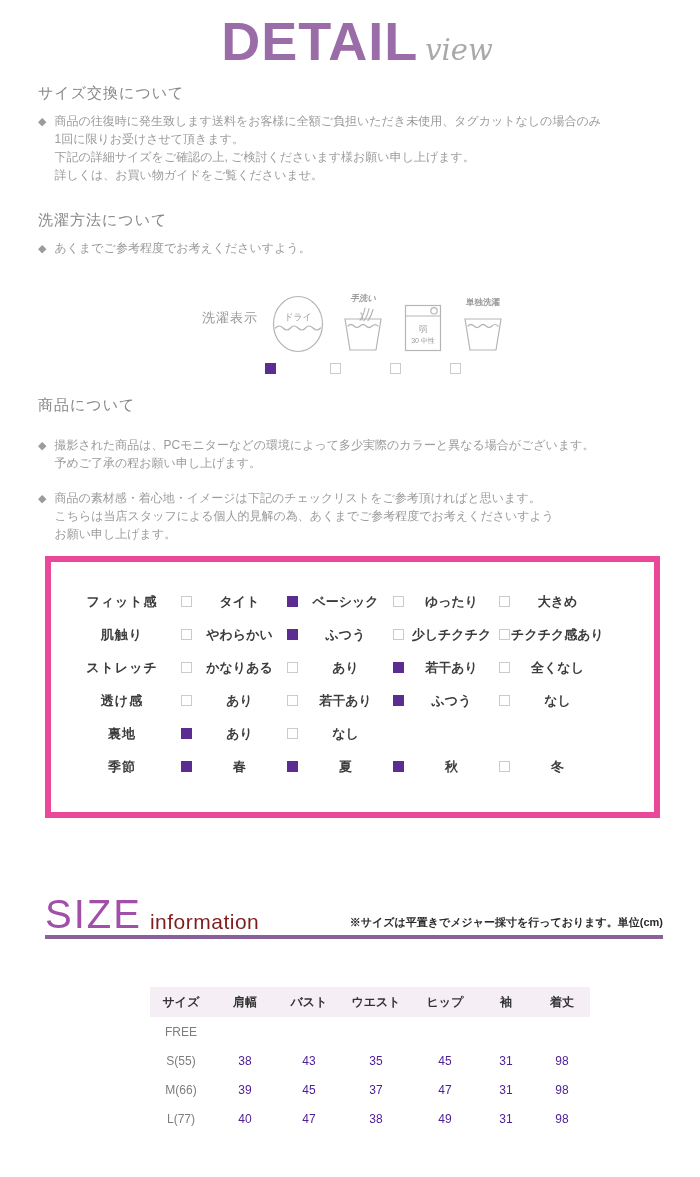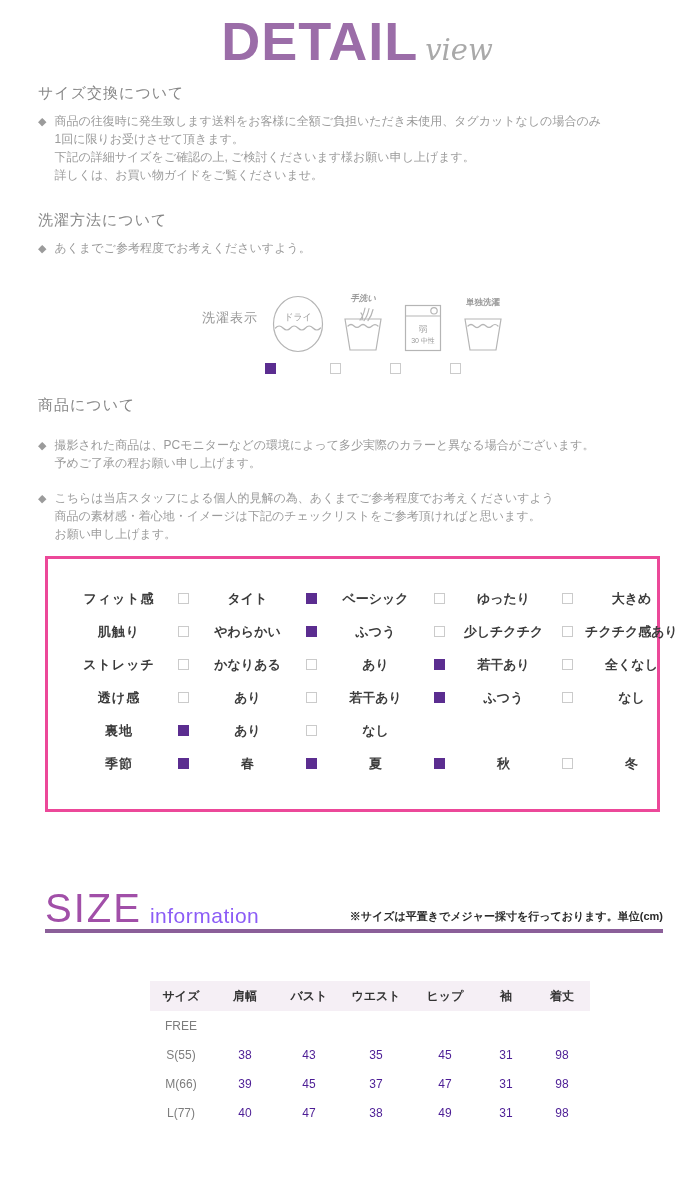--- a/index.html
+++ b/index.html
@@ -32,29 +32,29 @@
   .wcb-slot:nth-child(2){width:46px;}
   .wcb-slot:nth-child(3){width:42px;}
   .wcb-slot:nth-child(4){width:46px;}
   
   .cb{width:9px;height:9px;border:1px solid #cbcbcb;background:#ffffff;flex:none;}
   .cb.on{background:#5b2d90;border-color:#5b2d90;}
   
   .gap-sm{height:12px;}
   .gap-md{height:17px;}
   
-  .clbox{margin:13px 40px 0 45px;border:3px solid #ec4899;padding:23px 6px 29px 12px;}
+  .clbox{margin:13px 40px 0 45px;border:6px solid #ec4899;padding:23px 6px 29px 12px;}
   .clrow{display:flex;align-items:center;height:33px;font-size:13px;font-weight:bold;color:#3c3c3c;}
   .cl-label{width:118px;text-align:center;flex:none;letter-spacing:1px;}
-  .opt{display:flex;align-items:center;width:128px;flex:none;}
+  .opt{display:flex;align-items:center;width:106px;flex:none;}
   .opt .ot{flex:1;text-align:center;white-space:nowrap;}
   
   .size-hd{margin:78px 37px 0 45px;display:flex;align-items:flex-end;}
   .size-t{font-size:40px;color:#a14fa8;line-height:0.9;letter-spacing:2px;font-weight:400;}
-  .size-s{font-size:21px;color:#8b5cf6;margin-left:8px;line-height:1;letter-spacing:0.5px;}
+  .size-s{font-size:21px;color:#7f1d1d;margin-left:8px;line-height:1;letter-spacing:0.5px;}
   .size-note{margin-left:auto;font-size:11px;font-weight:bold;color:#2a2a2a;padding-bottom:2px;white-space:nowrap;}
   .size-bar{height:4px;background:#8b5f99;margin:3px 37px 0 45px;}
   
   .sizetable{margin:48px 0 0 150px;border-collapse:collapse;font-size:12px;table-layout:fixed;}
   .sizetable th{background:#f5eff5;color:#333333;font-weight:bold;height:30px;padding:0;text-align:center;}
   .sizetable td{color:#4c1d95;height:29px;text-align:center;padding:0;}
   .sizetable td.szc{color:#7d7d7d;}
   
   .footer{margin:50px 40px 0 45px;border-top:1px solid #9f7cab;padding-top:8px;}
   
@@ -158,22 +158,22 @@
       <span class="diamond">◆</span>
       <div class="plines">
         <div>撮影された商品は、PCモニターなどの環境によって多少実際のカラーと異なる場合がございます。</div>
         <div>予めご了承の程お願い申し上げます。</div>
       </div>
     </div>
     <div class="gap-md"></div>
     <div class="para">
       <span class="diamond">◆</span>
       <div class="plines">
+        <div>商品の素材感・着心地・イメージは下記のチェックリストをご参考頂ければと思います。</div>
         <div>こちらは当店スタッフによる個人的見解の為、あくまでご参考程度でお考えくださいすよう</div>
-        <div>商品の素材感・着心地・イメージは下記のチェックリストをご参考頂ければと思います。</div>
         <div>お願い申し上げます。</div>
       </div>
     </div>
   </div>
 
   <div class="clbox">
 
     <div class="clrow">
       <div class="cl-label">フィット感</div>
       <div class="opt">

